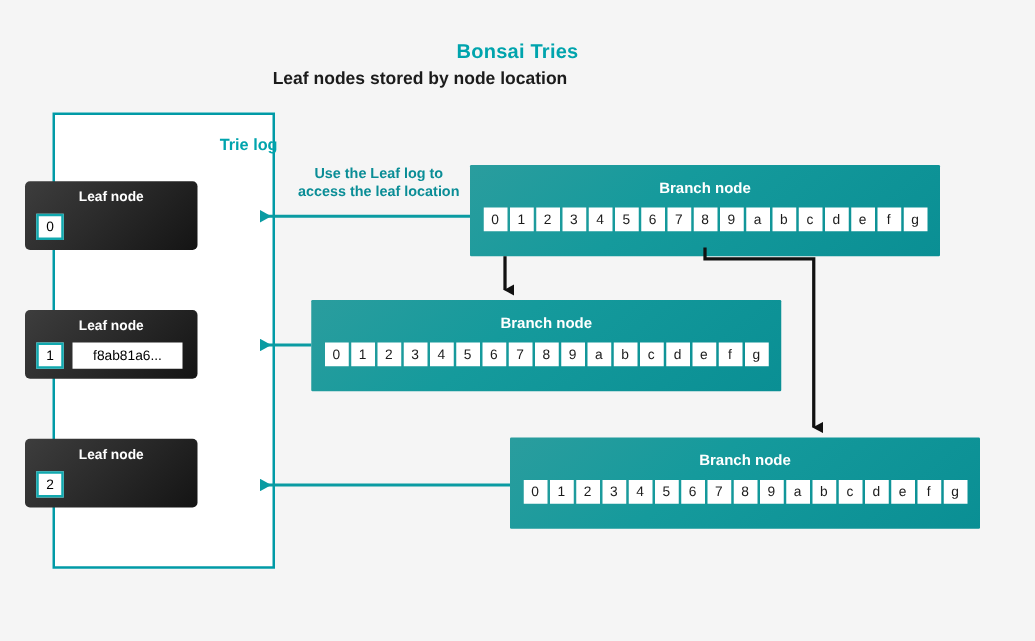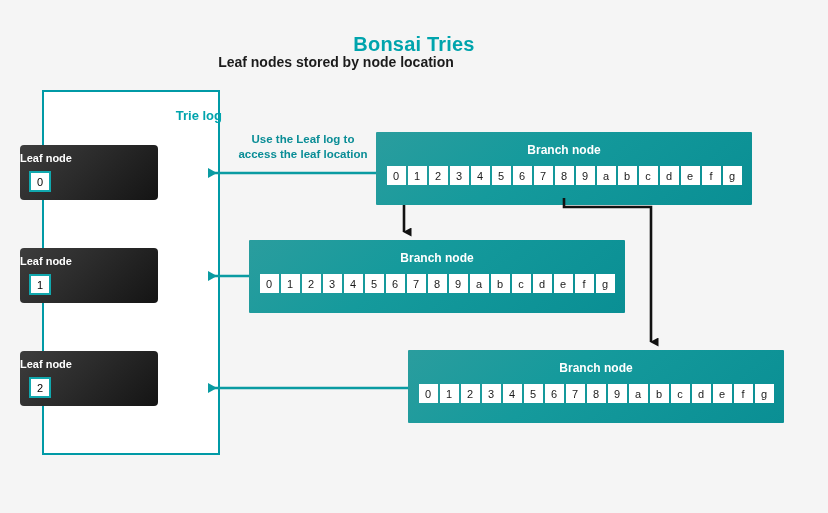--- a/index.html
+++ b/index.html
@@ -19,21 +19,21 @@
     height: 513px;
   }
 
   
   .title {
     position: absolute;
     left: 0;
     top: 33px;
     width: 828px;
     text-align: center;
-    font-size: 20px;
+    font-size: 16px;
     font-weight: bold;
     color: #00a4ad;
     letter-spacing: .2px;
   }
   .subtitle {
     position: absolute;
     left: 0;
     top: 54px;
     width: 672px;
     text-align: center;
@@ -72,20 +72,21 @@
     height: 55px;
     border-radius: 4px;
     background: linear-gradient(135deg, #3d3d3d 0%, #2b2b2b 45%, #141414 100%);
     box-sizing: border-box;
   }
   .leaf-title {
     position: absolute;
     left: 0;
     top: 7px;
     width: 138px;
+    text-align: center;
     font-size: 11px;
     font-weight: bold;
     color: #ffffff;
   }
   .leaf-row {
     position: absolute;
     left: 9px;
     top: 26px;
     display: flex;
     align-items: center;
@@ -191,20 +192,21 @@
     <div class="leaf-title">Leaf node</div>
     <div class="leaf-row">
       <div class="leaf-index">0</div>
     </div>
   </div>
 
   <div class="leaf" style="top:248px">
     <div class="leaf-title">Leaf node</div>
     <div class="leaf-row">
       <div class="leaf-index">1</div>
+      <div class="leaf-hash">f8ab81a6...</div>
     </div>
   </div>
 
   <div class="leaf" style="top:351px">
     <div class="leaf-title">Leaf node</div>
     <div class="leaf-row">
       <div class="leaf-index">2</div>
     </div>
   </div>
 

